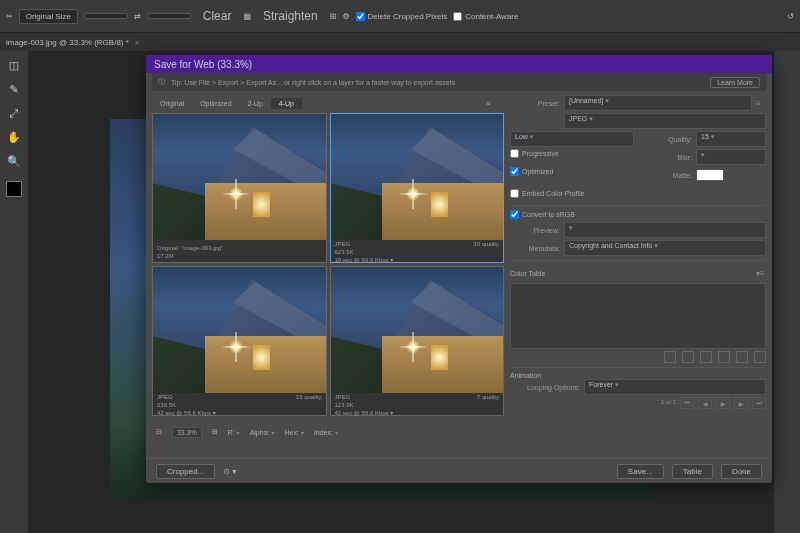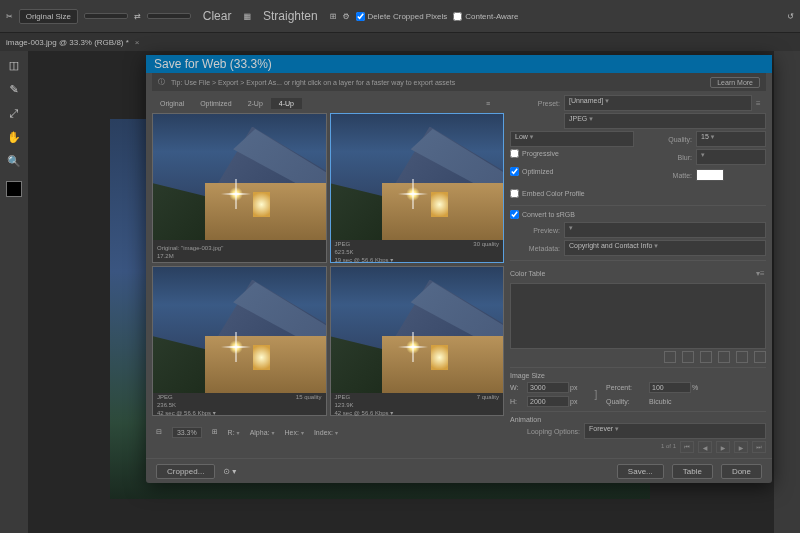--- a/index.html
+++ b/index.html
@@ -10,21 +10,21 @@
 .chk input{width:9px;height:9px;margin:0}
 .tabline{height:18px;background:#323232;display:flex;align-items:center;padding:0 6px;font-size:8px;color:#bbb}
 .tabline .x{margin-left:6px;color:#888}
 .workspace{position:relative;height:483px;background:#262626}
 .tools{position:absolute;left:0;top:0;width:28px;background:#3a3a3a;height:100%;display:flex;flex-direction:column;align-items:center;padding-top:4px;gap:4px}
 .tool{width:20px;height:20px;display:flex;align-items:center;justify-content:center;color:#ccc;font-size:11px}
 .swatch-fg{width:14px;height:14px;background:#000;border:1px solid #777;margin-top:6px}
 .bgimg{position:absolute;left:110px;top:68px;width:540px;height:380px;background:linear-gradient(180deg,#2a3f5f 0%,#3a5580 40%,#2d4a3a 80%,#1a2a20 100%)}
 .rightpanel{position:absolute;right:0;top:0;width:26px;height:100%;background:#3a3a3a}
 .dialog{position:absolute;left:146px;top:4px;width:626px;height:428px;background:#4a4a4a;box-shadow:0 4px 20px rgba(0,0,0,.6);border-radius:3px}
-.dlg-title{height:18px;display:flex;align-items:center;padding:0 8px;font-size:12px;color:#ccc;background:#0369a1}
+.dlg-title{height:18px;display:flex;align-items:center;padding:0 8px;font-size:10px;color:#ccc;background:#4c1d95}
 .tip{height:18px;margin:0 6px;background:#3e3e3e;display:flex;align-items:center;padding:0 6px;font-size:7px;color:#999;gap:6px}
 .tip .lm{margin-left:auto;border:1px solid #666;padding:1px 6px;border-radius:2px;color:#aaa}
 .dlg-body{display:flex;padding:4px 6px 0;gap:6px}
 .left{width:352px}
 .tabs{display:flex;height:16px;align-items:center}
 .tabs span{padding:2px 8px;font-size:7px;color:#aaa}
 .tabs .active{background:#3a3a3a;color:#ddd}
 .grid4{display:grid;grid-template-columns:1fr 1fr;gap:3px;margin-top:2px}
 .prev{background:#333;border:1px solid #666;position:relative;height:148px}
 .prev.sel{border:1px solid #5aa0e0}
@@ -281,37 +281,20 @@
           <div class="ctfoot">
             <span class="ico"></span>
               <span class="ico"></span>
               <span class="ico"></span>
               <span class="ico"></span>
               <span class="ico"></span>
               <span class="ico"></span>
           </div>
         </div>
 
-        <div class="sect">
-          <div style="margin-bottom:3px">Image Size</div>
-          <div class="imgsize">
-            <span>W:</span>
-            <input value="3000" style="">
-            <span>px</span>
-            <span class="link">]</span>
-            <span>Percent:</span>
-            <input value="100" style="">
-            <span>%</span>
-            <span>H:</span>
-            <input value="2000" style="">
-            <span>px</span>
-            <span>Quality:</span>
-            <span class="sel2" style="grid-column:span 2">Bicubic</span>
-          </div>
-        </div>
 
         <div class="sect anim">
           <div>Animation</div>
           <div class="row">
               <label style="width:70px">Looping Options:</label>
               <span class="sel2">Forever</span>
             </div>
           <div class="ctrl">
             <span style="border:none;width:auto">1 of 1</span>
             <span>⏮</span>

